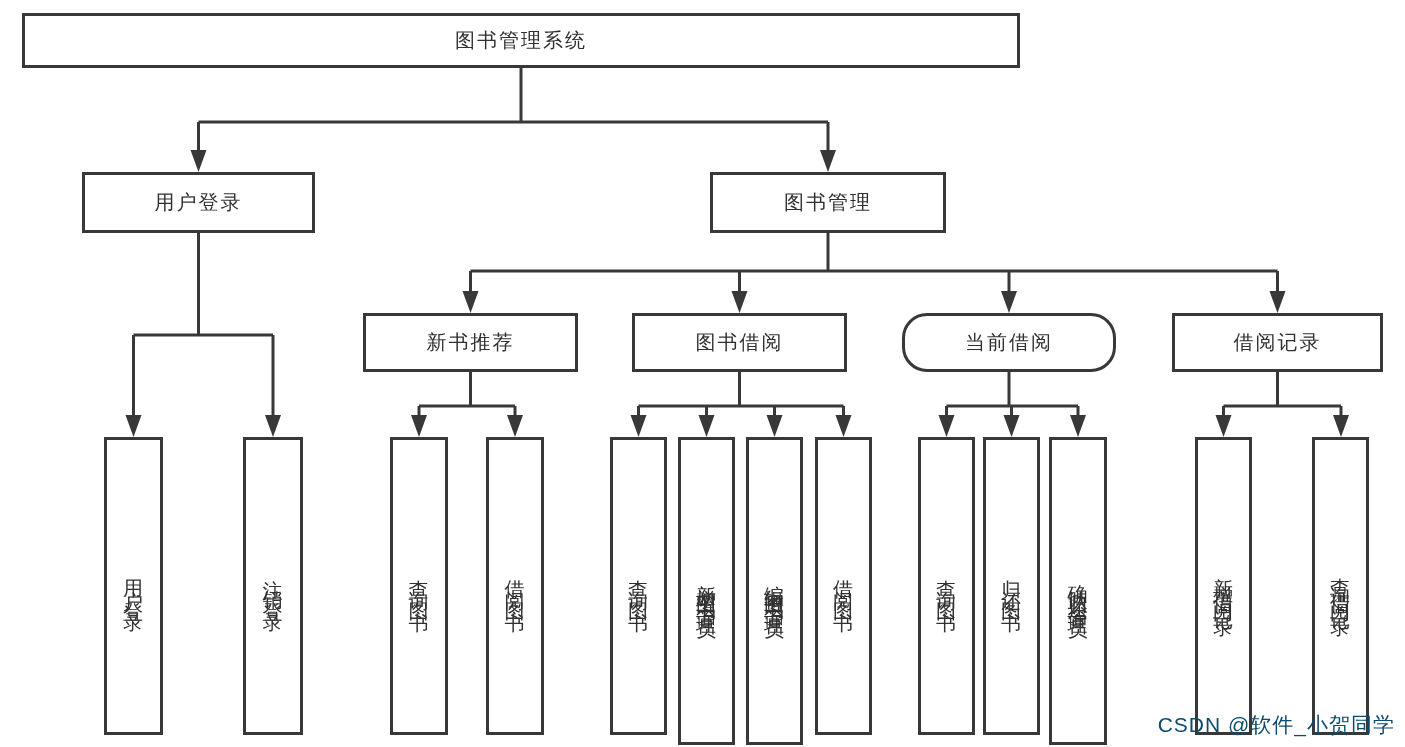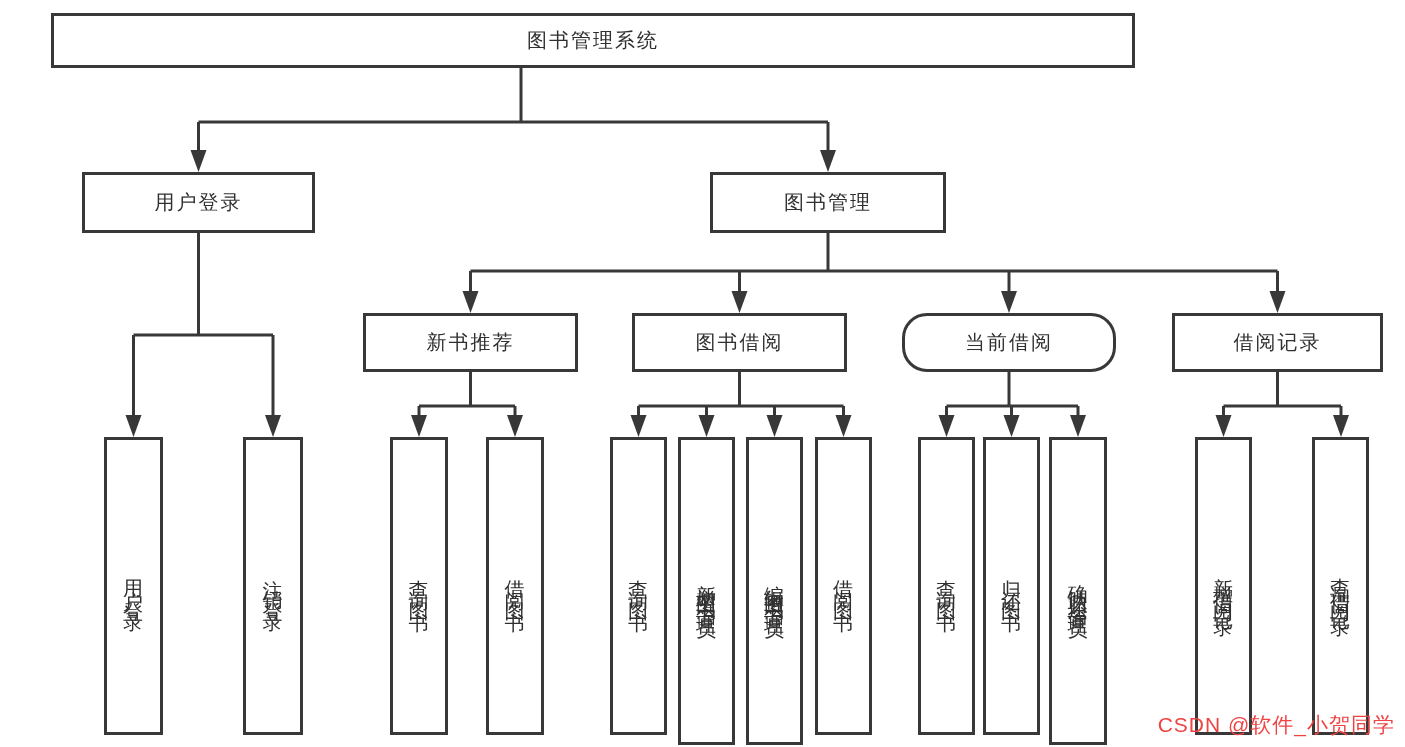--- a/index.html
+++ b/index.html
@@ -32,21 +32,21 @@
     letter-spacing:11px;
     color:#303030;
     font-size:20px;
   }
   .leaf .vtext.medium{letter-spacing:8px;}
   .leaf .vtext.tight{letter-spacing:5px;}
   .watermark{
     position:absolute;
     right:10px;bottom:8px;
     font-size:21px;
-    color:#ef4444;
+    color:#0c4a6e;
     letter-spacing:1px;
     white-space:nowrap;
   }
 </style>
 </head>
 <body>
 
 <div class="canvas">
 
   <svg class="connectors" viewBox="0 0 1405 747" xmlns="http://www.w3.org/2000/svg">
@@ -111,21 +111,21 @@
       <path d="M774.5,437 L766.5,415 L782.5,415 Z"></path>
       <path d="M843.5,437 L835.5,415 L851.5,415 Z"></path>
       <path d="M946.5,437 L938.5,415 L954.5,415 Z"></path>
       <path d="M1011.5,437 L1003.5,415 L1019.5,415 Z"></path>
       <path d="M1078,437 L1070,415 L1086,415 Z"></path>
       <path d="M1223.5,437 L1215.5,415 L1231.5,415 Z"></path>
       <path d="M1341,437 L1333,415 L1349,415 Z"></path>
     </g>
   </svg>
 
-  <div class="node" style="left:22px;top:13px;width:1084px;height:55px;margin-left:29px;">
+  <div class="node" style="left:22px;top:13px;width:998px;height:55px;">
     <span>图书管理系统</span>
   </div>
 
   <div class="node" style="left:82px;top:172px;width:233px;height:61px;">
     <span>用户登录</span>
   </div>
   <div class="node" style="left:710px;top:172px;width:236px;height:61px;">
     <span>图书管理</span>
   </div>
 

